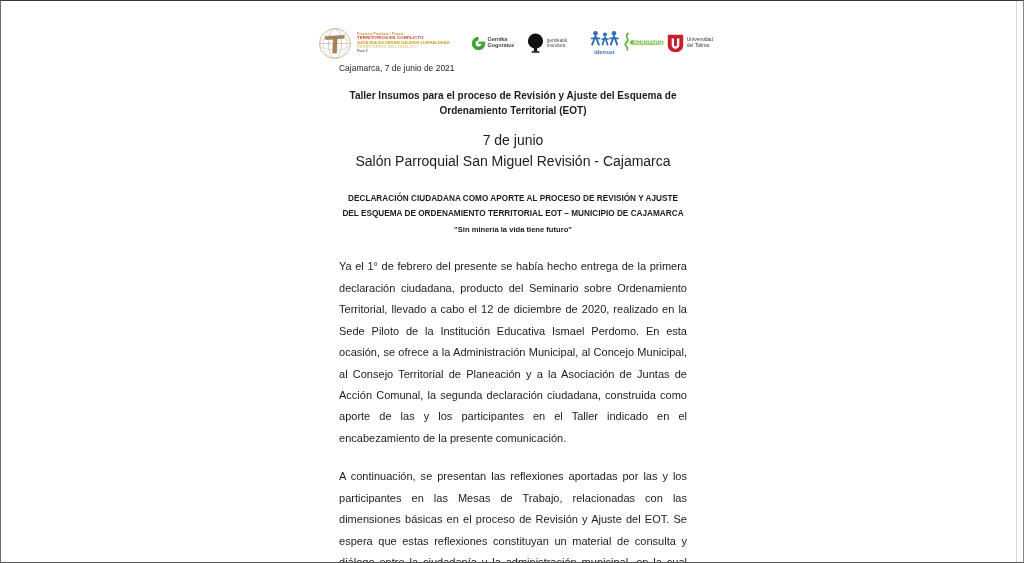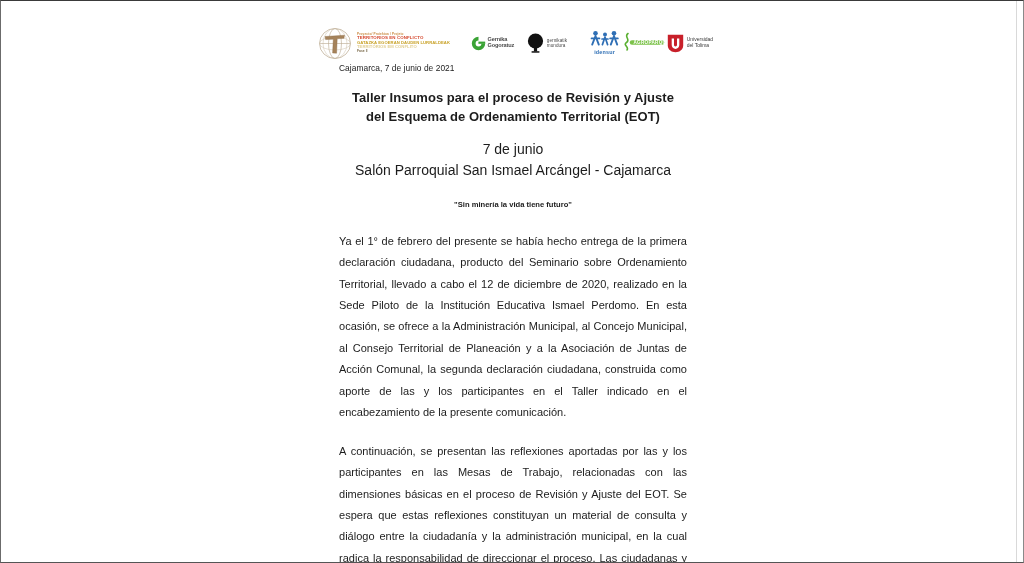--- a/index.html
+++ b/index.html
@@ -183,21 +183,21 @@
     width: 348px;
     color: #1c1c1c;
   }
   .dateline {
     font-size: 8.4px;
     text-align: left;
     margin: 0 0 16px 0;
     letter-spacing: 0.05px;
   }
   .workshop-title {
-    font-size: 13px;
+    font-size: 10px;
     font-weight: bold;
     text-align: center;
     line-height: 1.45;
     margin: 0 0 12px 0;
     padding: 0 6px;
     letter-spacing: 0.02px;
   }
   .venue {
     font-size: 14px;
     text-align: center;
@@ -322,23 +322,24 @@
     </div>
 
     <div class="doc">
 
       <p class="dateline">Cajamarca, 7 de junio de 2021</p>
 
       <h1 class="workshop-title">Taller Insumos para el proceso de Revisión y Ajuste del Esquema de Ordenamiento Territorial (EOT)</h1>
 
       <div class="venue">
         <div>7 de junio</div>
-        <div>Salón Parroquial San Ismael Arcángel - Cajamarca</div>
-      </div>
-
+        <div>Salón Parroquial San Miguel Revisión - Cajamarca</div>
+      </div>
+
+      <h2 class="declaration-title">DECLARACIÓN CIUDADANA COMO APORTE AL PROCESO DE REVISIÓN Y AJUSTE DEL ESQUEMA DE ORDENAMIENTO TERRITORIAL EOT – MUNICIPIO DE CAJAMARCA</h2>
 
       <p class="slogan">"Sin minería la vida tiene futuro"</p>
 
       <p class="body-para">Ya el 1° de febrero del presente se había hecho entrega de la primera declaración ciudadana, producto del Seminario sobre Ordenamiento Territorial, llevado a cabo el 12 de diciembre de 2020, realizado en la Sede Piloto de la Institución Educativa Ismael Perdomo. En esta ocasión, se ofrece a la Administración Municipal, al Concejo Municipal, al Consejo Territorial de Planeación y a la Asociación de Juntas de Acción Comunal, la segunda declaración ciudadana, construida como aporte de las y los participantes en el Taller indicado en el encabezamiento de la presente comunicación.</p>
 
       <p class="body-para">A continuación, se presentan las reflexiones aportadas por las y los participantes en las Mesas de Trabajo, relacionadas con las dimensiones básicas en el proceso de Revisión y Ajuste del EOT. Se espera que estas reflexiones constituyan un material de consulta y diálogo entre la ciudadanía y la administración municipal, en la cual radica la responsabilidad de direccionar el proceso. Las ciudadanas y ciudadanos participantes advierten que esta responsabilidad, así como la interlocución en todas las actividades del proceso de revisión y ajuste del EOT, no se da entre la ciudadanía y los contratistas sino entre ciudadanía-administración.</p>
 
     </div>
 
   </div>

